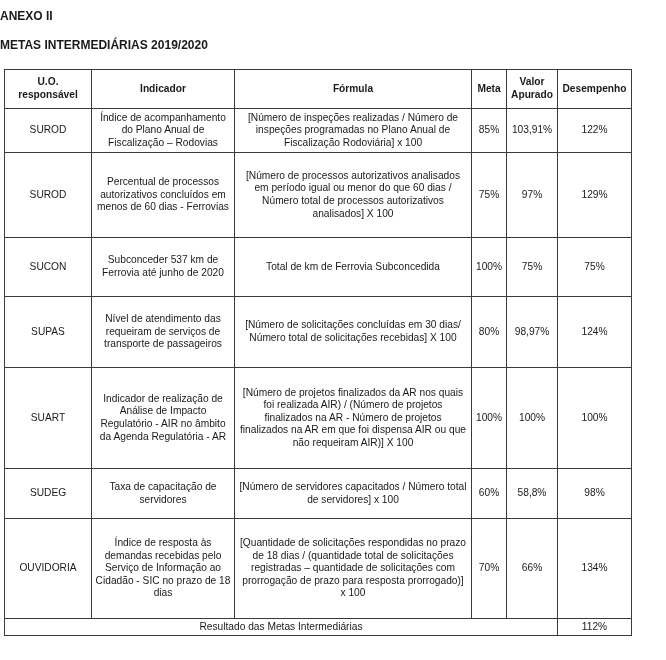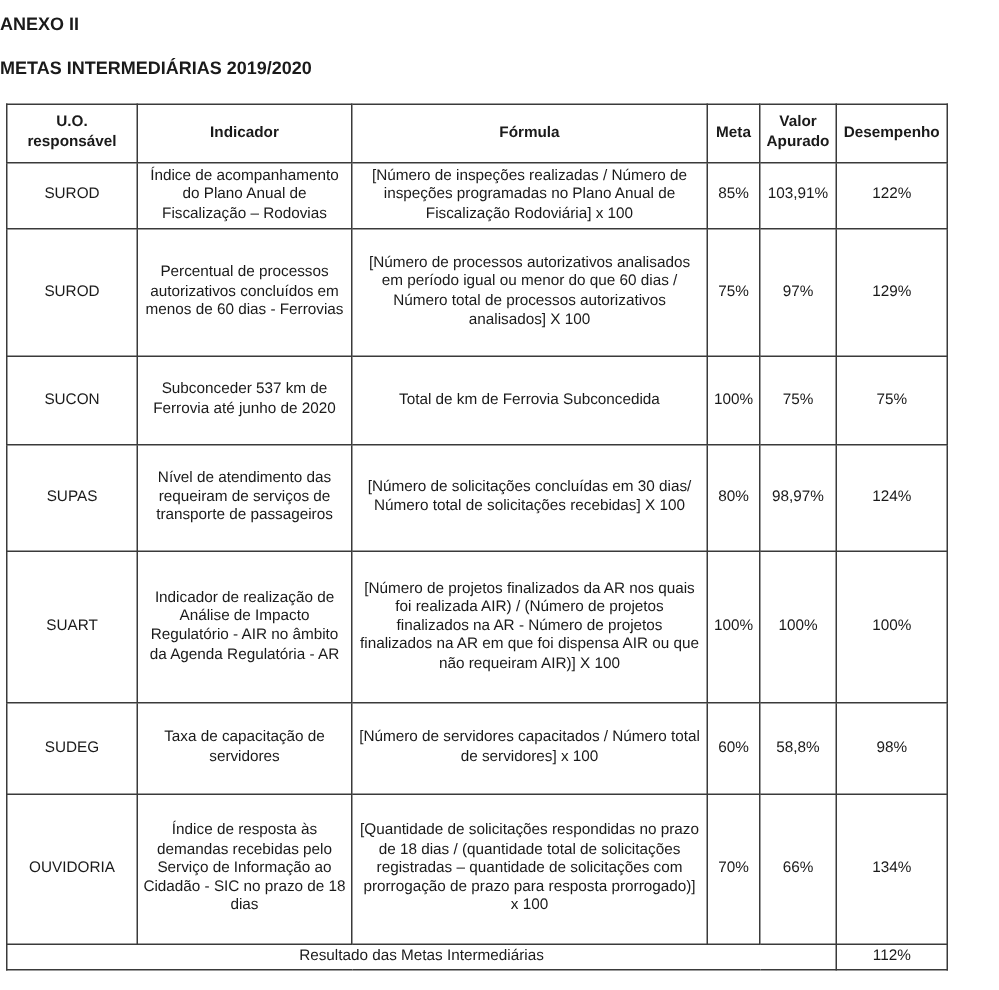--- a/index.html
+++ b/index.html
@@ -29,21 +29,21 @@
     col.c3 { width: 237px; }
     col.c4 { width: 35px; }
     col.c5 { width: 51px; }
     col.c6 { width: 74px; }
     tr.hdr { height: 39px; }
     tr.r1 { height: 44px; }
     tr.r2 { height: 85px; }
     tr.r3 { height: 59px; padding-left: 41px; }
     tr.r4 { height: 71px; }
     tr.r5 { height: 101px; }
-    tr.r6 { height: 61px; }
+    tr.r6 { height: 50px; }
     tr.r7 { height: 100px; }
     tr.foot { height: 17px; }
     tr.foot td { font-weight: normal; }
     .formula { padding: 0 4px; }
   </style>
 </head>
 <body>
 
 <div class="title t1">ANEXO II</div>
 <div class="title t2">METAS INTERMEDIÁRIAS 2019/2020</div>

